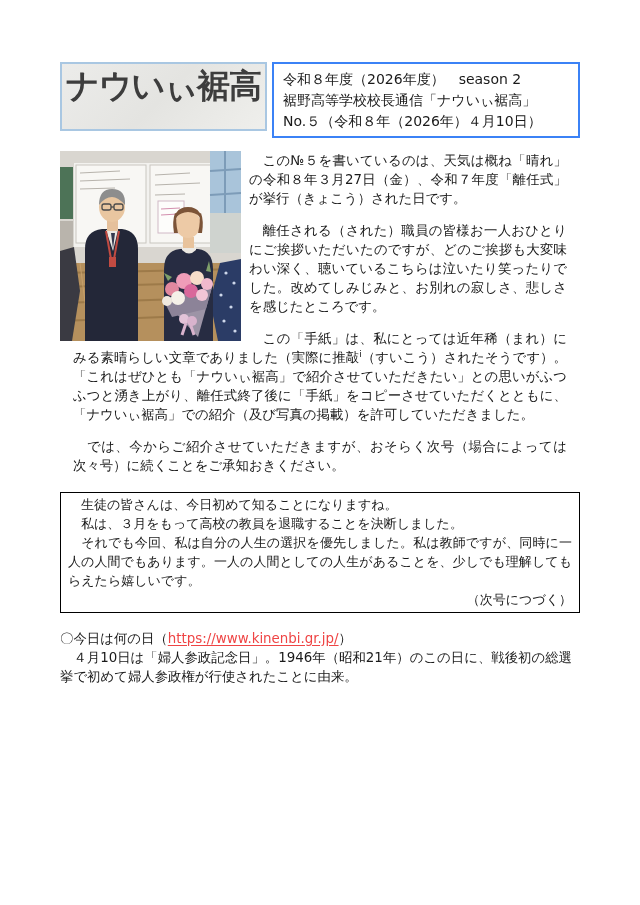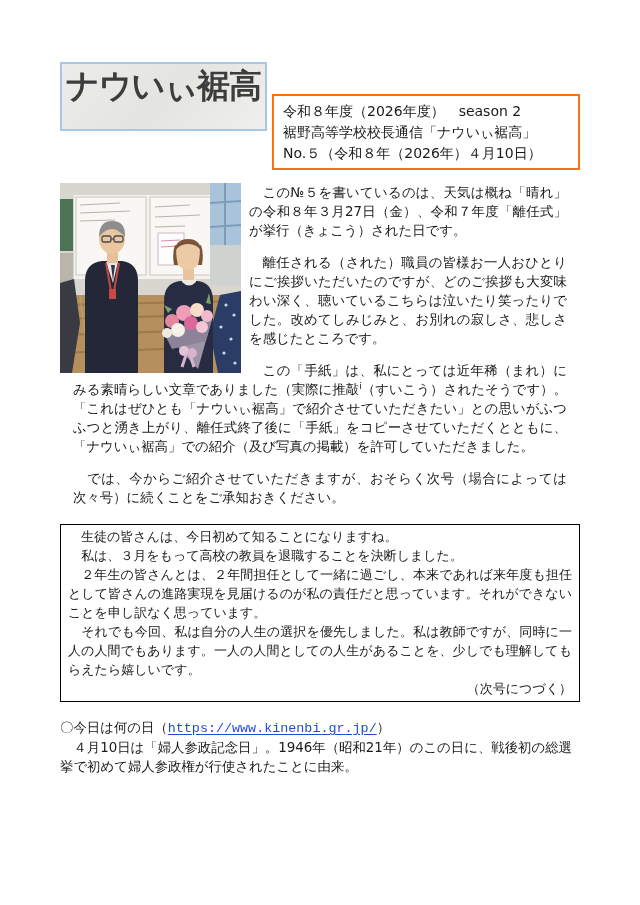--- a/index.html
+++ b/index.html
@@ -19,46 +19,45 @@
     width:207px; height:69px;
     border:2px solid #a9c7e2;
     background:linear-gradient(135deg,#ececea 0%,#e4e4e1 50%,#efefec 100%);
     display:flex; align-items:flex-start; justify-content:center;
     font-size:33px; font-weight:bold; color:#3d3d3d;
     letter-spacing:-1px; white-space:nowrap;
     box-sizing:border-box;
   }
   .info-box {
     flex:1; box-sizing:border-box;
-    border:2px solid #f97316;
+    border:2px solid #3b82f6;
     padding:5px 4px 4px 9px;
     font-size:14px; line-height:21px;
     white-space:nowrap;
-    margin-top:32px;
   }
   
   .main-text { font-size:13.4px; line-height:19px; text-align:justify; }
   .main-text p { margin:13px; }
   .photo-wrap { float:left; width:181px; height:190px; margin:0 8px 2px 0; }
   .photo-wrap svg { display:block; width:181px; height:190px; }
   sup.fn { font-size:9px; line-height:0; vertical-align:super; }
   
   .letter-box {
     clear:both;
     border:1px solid #000;
     margin-top:4px;
     padding:2px 7px 3px 7px;
     font-size:13px; line-height:19px; text-align:justify;
   }
   .letter-box p { margin:0; }
   .letter-box .continuation { float:right; }
   
   .today { margin-top:16px; font-size:13.4px; line-height:19px; }
   .today p { margin:0; }
-  a.doc-link { color:#1d4ed8; text-decoration:underline; text-underline-offset:2px;font-family:Liberation Mono, monospace; }
+  a.doc-link { color:#ef4444; text-decoration:underline; text-underline-offset:2px; }
   
   .footnote-area { margin-top:16px; font-size:12px; line-height:17px; }
   .footnote-sep { width:152px; border-top:1px solid #555; margin-bottom:5px; }
   .clearfix::after { content:""; display:block; clear:both; }
 </style>
 </head>
 <body>
 
 <div class="page">
 
@@ -180,21 +179,20 @@
     </div>
     <p>　この№５を書いているのは、天気は概ね「晴れ」の令和８年３月27日（金）、令和７年度「離任式」が挙行（きょこう）された日です。</p>
     <p>　離任される（された）職員の皆様お一人おひとりにご挨拶いただいたのですが、どのご挨拶も大変味わい深く、聴いているこちらは泣いたり笑ったりでした。改めてしみじみと、お別れの寂しさ、悲しさを感じたところです。</p>
     <p><span>　この「手紙」は、私にとっては近年稀（まれ）にみる素晴らしい文章でありました（実際に推敲</span><sup class="fn">i</sup><span>（すいこう）されたそうです）。「これはぜひとも「ナウいぃ裾高」で紹介させていただきたい」との思いがふつふつと湧き上がり、離任式終了後に「手紙」をコピーさせていただくとともに、「ナウいぃ裾高」での紹介（及び写真の掲載）を許可していただきました。</span></p>
     <p>　では、今からご紹介させていただきますが、おそらく次号（場合によっては次々号）に続くことをご承知おきください。</p>
   </div>
 
   <div class="letter-box">
     <p>　生徒の皆さんは、今日初めて知ることになりますね。</p>
     <p>　私は、３月をもって高校の教員を退職することを決断しました。</p>
-    <p>　２年生の皆さんとは、２年間担任として一緒に過ごし、本来であれば来年度も担任として皆さんの進路実現を見届けるのが私の責任だと思っています。それができないことを申し訳なく思っています。</p>
     <p>　それでも今回、私は自分の人生の選択を優先しました。私は教師ですが、同時に一人の人間でもあります。一人の人間としての人生があることを、少しでも理解してもらえたら嬉しいです。</p>
     <p class="clearfix"><span class="continuation">（次号につづく）</span></p>
   </div>
 
   <div class="today">
     <p><span>〇今日は何の日（</span><a href="#" class="doc-link">https://www.kinenbi.gr.jp/</a><span>）</span></p>
     <p>　４月10日は「婦人参政記念日」。1946年（昭和21年）のこの日に、戦後初の総選挙で初めて婦人参政権が行使されたことに由来。</p>
   </div>
 
 

